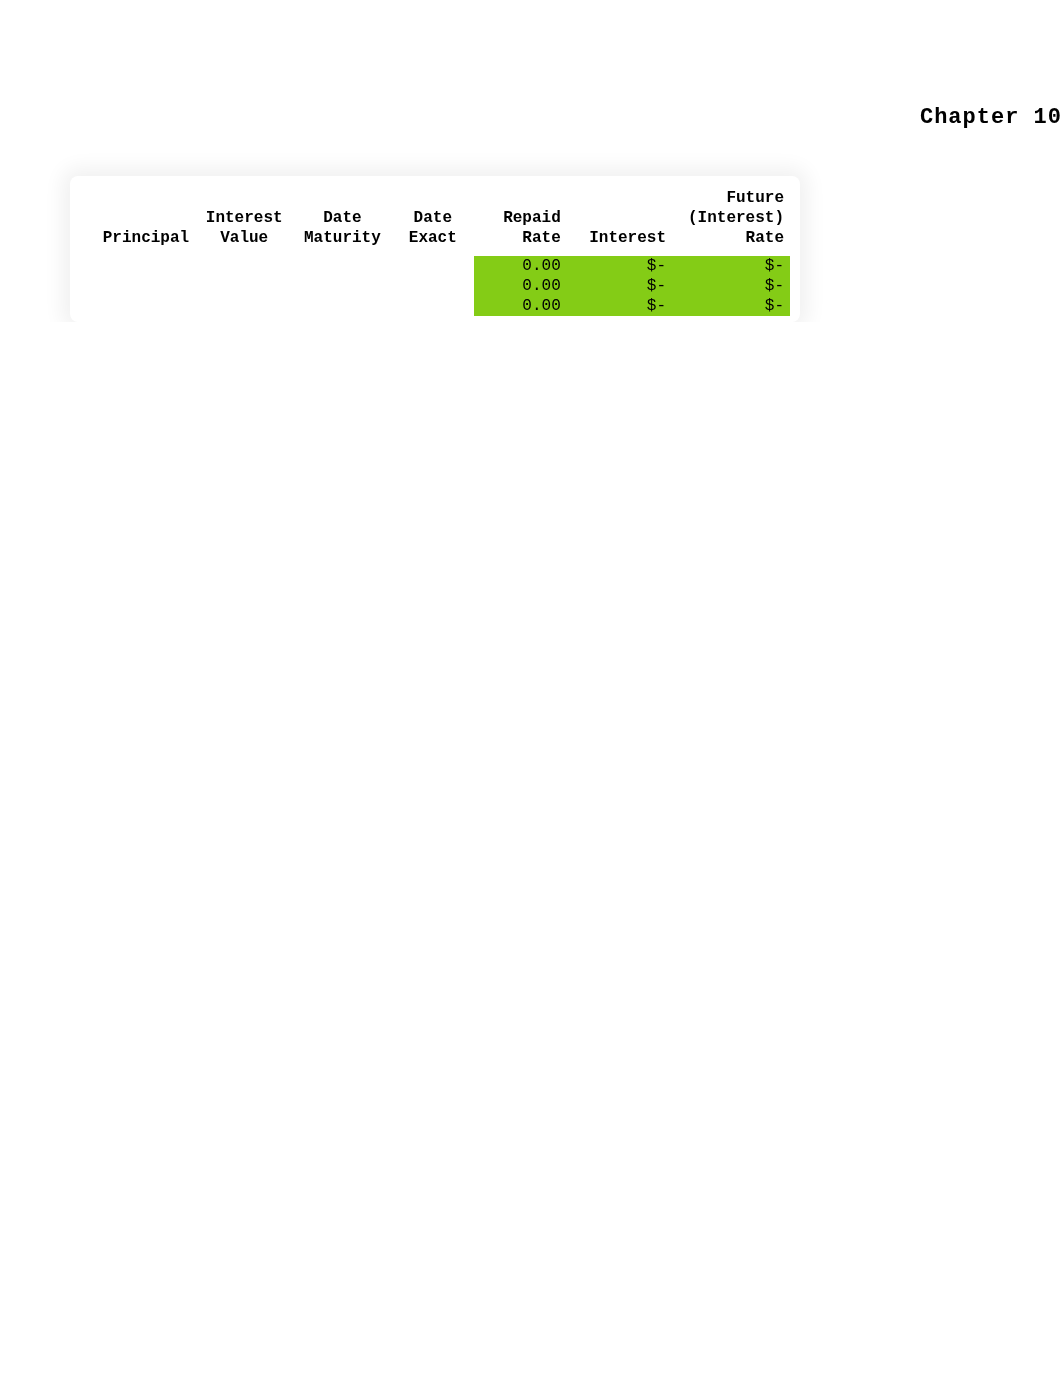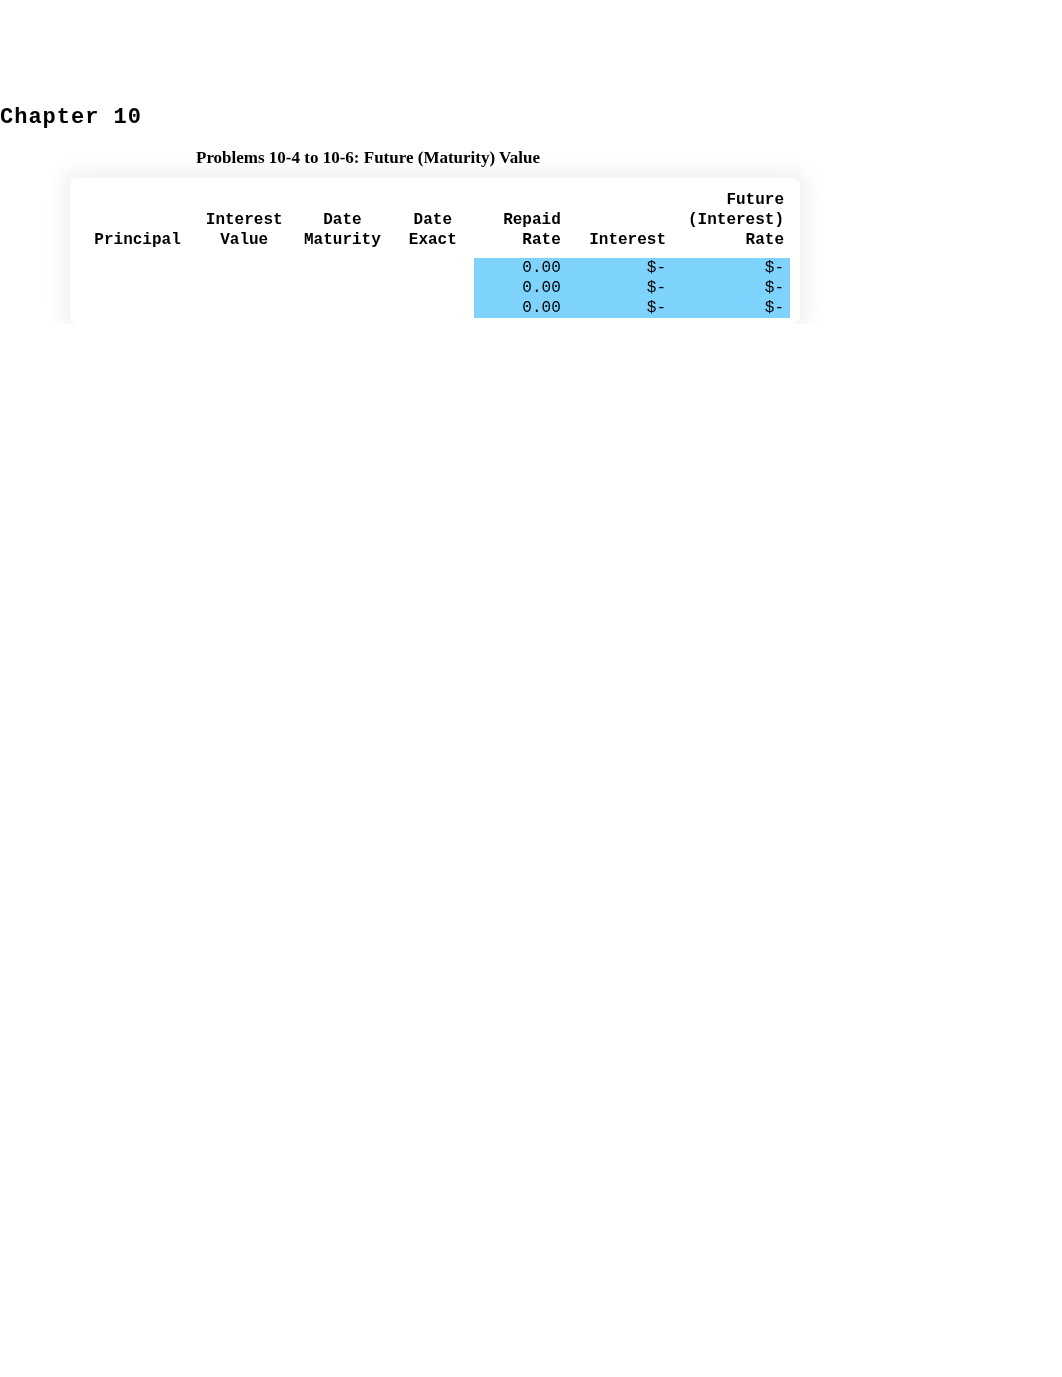--- a/index.html
+++ b/index.html
@@ -6,25 +6,25 @@
       font-family: "Courier New", Courier, monospace;
       background: #ffffff;
       margin: 0;
       padding: 0;
       width: 1062px;
     }
     .page {
       padding-top: 105px;
     }
     .chapter-title {
-      text-align: left;
+      text-align: right;
       font-size: 22px;
       font-weight: bold;
       letter-spacing: 1px;
-      margin-bottom: 18px;
+      margin-bottom: 46px;
     }
     .subtitle {
       font-family: Georgia, "Times New Roman", serif;
       font-size: 17px;
       font-weight: bold;
       margin-left: 196px;
       margin-bottom: 10px;
     }
     .table-wrap {
       margin-left: 70px;
@@ -45,38 +45,37 @@
       line-height: 20px;
       font-weight: normal;
     }
     thead th {
       font-weight: bold;
       text-align: center;
       vertical-align: bottom;
       padding-top: 4px;
       padding-bottom: 8px;
     }
-    .col-principal { width: 110px; text-align: center; }
+    .col-principal { width: 110px; text-align: right; }
     .col-rate      { width: 90px;  text-align: center; }
     .col-borrowed  { width: 90px;  text-align: center; }
     .col-repaid    { width: 80px;  text-align: center; }
     .col-time      { width: 90px;  text-align: right;  }
     .col-interest  { width: 100px; text-align: right;  }
     .col-future    { width: 110px; text-align: right;  }
 
     tbody td { text-align: right; }
     tbody td.left { text-align: left; }
-    .hl { background-color: #7dd3fc; padding-left: 24px; }
+    .hl { background-color: #84cc16; padding-left: 24px; }
   </style>
 </head>
 <body>
 
 <div class="page">
   <div class="chapter-title">Chapter 10</div>
-  <div class="subtitle">Problems 10-4 to 10-6: Future (Maturity) Value</div>
 
   <div class="table-wrap">
     <table>
       <thead>
         <tr>
           <th class="col-principal">
             <br><br><span>Principal</span>
           </th>
           <th class="col-rate">
             <br><span>Interest</span><br>

